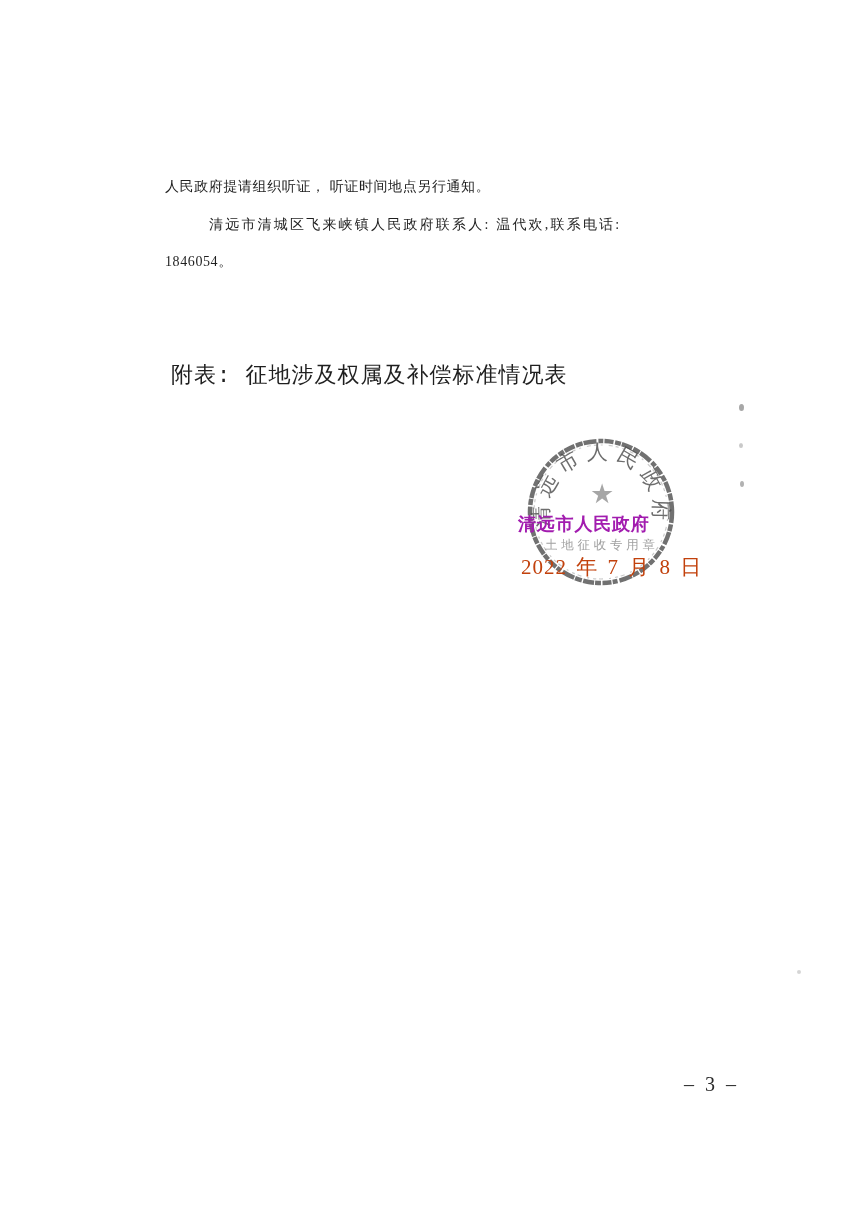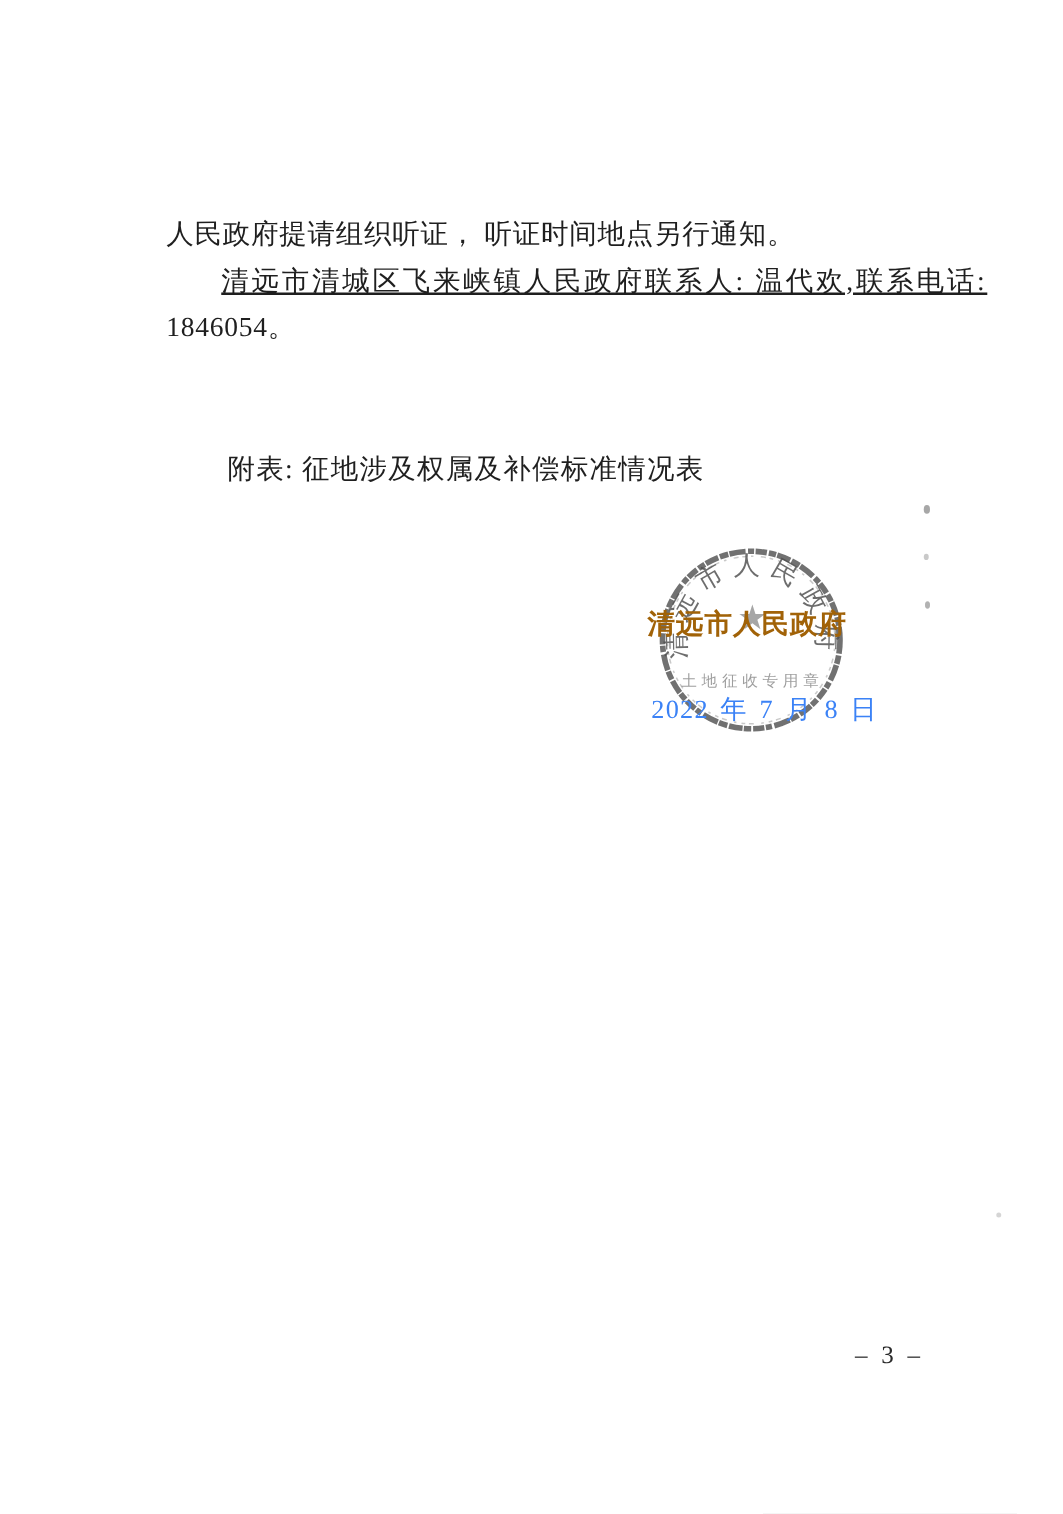--- a/index.html
+++ b/index.html
@@ -16,61 +16,63 @@
     font-family: "Liberation Serif", "DejaVu Serif", serif;
     color: #1f1f1f;
   }
   .body-text {
     position: absolute;
     left: 133px;
     top: 168px;
     width: 662px;
   }
   .line {
-    font-size: 22px;
+    font-size: 14px;
     line-height: 37.5px;
     letter-spacing: 0.6px;
     white-space: nowrap;
+    margin-left: 32px;
   }
   .indent { padding-left: 44px; }
-  .stretch { letter-spacing: 2.2px; text-decoration: underline; }
+  .stretch { letter-spacing: 2.2px; }
   .attachment-line {
     position: absolute;
-    left: 182px;
+    left: 171px;
     top: 360px;
     font-size: 22px;
     letter-spacing: 1px;
     white-space: nowrap;
+    font-family: Liberation Mono, monospace;
   }
   .seal-wrap {
     position: absolute;
     left: 521px;
     top: 432px;
     width: 160px;
     height: 160px;
     opacity: 0.92;
   }
   .issuer-line {
     position: absolute;
     left: 518px;
-    top: 484px;
-    font-size: 22px;
+    top: 512px;
+    font-size: 18px;
     font-weight: bold;
     letter-spacing: 0.8px;
-    color: #a16207;
+    color: #a21caf;
     white-space: nowrap;
   }
   .date-line {
     position: absolute;
     left: 521px;
     top: 553px;
     font-size: 21px;
     letter-spacing: 1px;
     word-spacing: 3px;
-    color: #3b82f6;
+    color: #c2410c;
     white-space: nowrap;
   }
   .page-number {
     position: absolute;
     left: 684px;
     top: 1073px;
     font-size: 20px;
     letter-spacing: 3px;
     color: #2a2a2a;
     white-space: nowrap;

